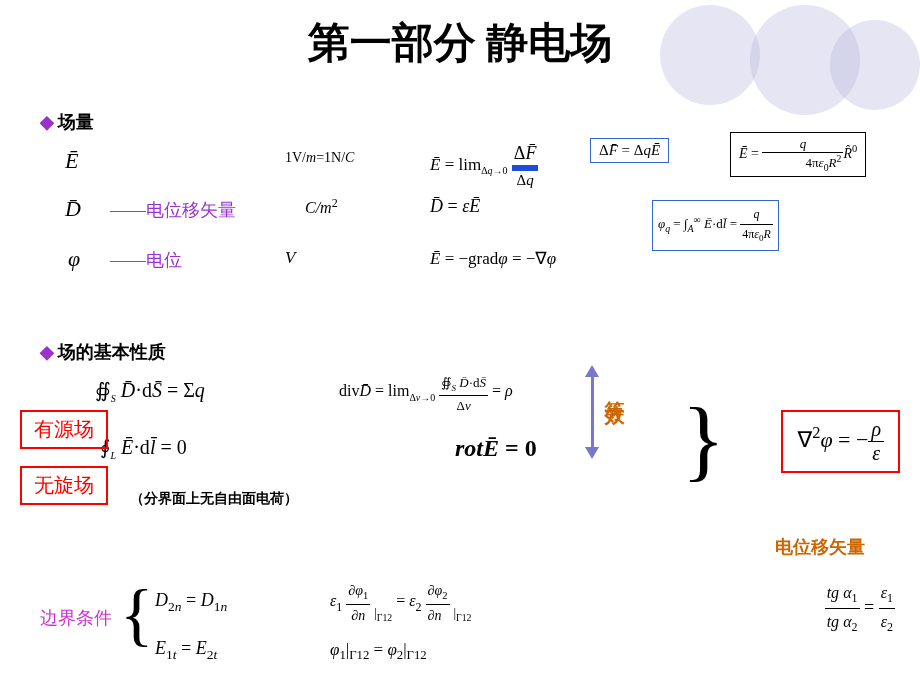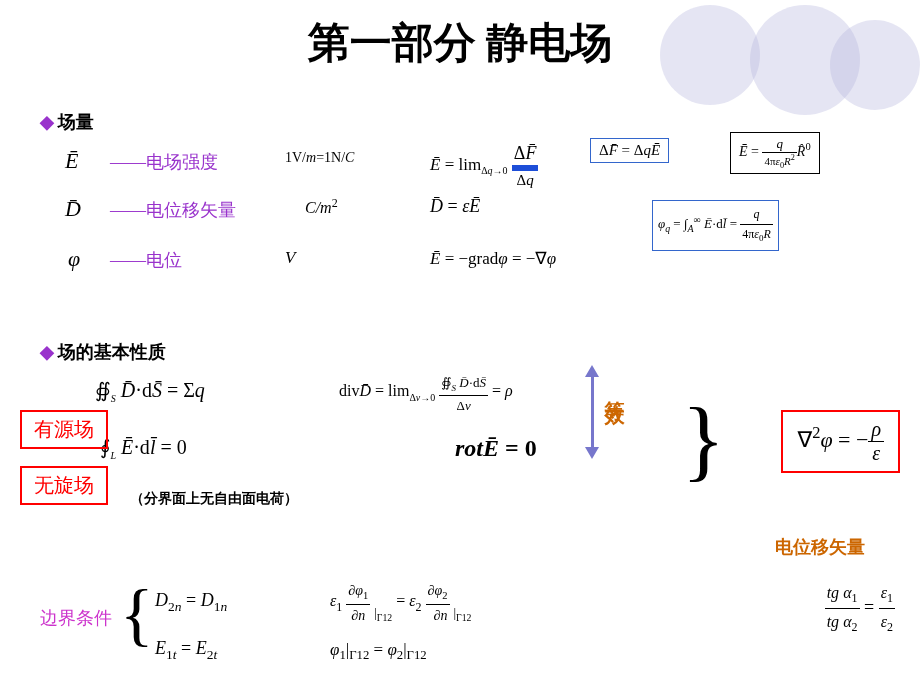--- a/index.html
+++ b/index.html
@@ -130,37 +130,34 @@
     <div class="circle circle-3"></div>
   </div>
 
   <div class="title">第一部分  静电场</div>
 
   <div class="section-header sec1">场量</div>
 
   <div class="math-area" style="top:148px; left:65px; font-size:22px;">
     <i>Ē</i>
   </div>
-  <div class="math-area purple-text" style="top:150px; left:110px;">
-    ——电场强度
-  </div>
   <div class="math-area" style="top:150px; left:285px; font-size:14px;">
     1V/<i>m</i>=1N/<i>C</i>
   </div>
 
   <div class="math-area" style="top:143px; left:430px; font-size:17px; line-height:1.2;">
     <i>Ē</i> = lim<sub style="font-size:10px;">Δ<i>q</i>→0</sub> <span style="display:inline-block; text-align:center; vertical-align:middle;"><span style="display:block; border-bottom:6px solid #1d4ed8; padding:0 2px; font-size:18px;">Δ<i>F̄</i></span><span style="display:block; padding:0 2px; font-size:15px;">Δ<i>q</i></span></span>
   </div>
 
   <div style="position:absolute; top:138px; left:590px; border:1.5px solid #3366cc; padding:3px 8px; font-size:15px;">
     Δ<i>F̄</i> = Δ<i>q</i><i>Ē</i>
   </div>
 
   <div style="position:absolute; top:132px; left:730px; border:1.5px solid #000; padding:3px 8px; font-size:14px;">
-    <i>Ē</i> = <span style="display:inline-block; text-align:center; vertical-align:middle;"><span style="display:block; border-bottom:1px solid #000; padding:0 2px; font-size:13px;"><i>q</i></span><span style="display:block; padding:0 2px; font-size:11px;">4π<i>ε</i><sub>0</sub><i>R</i><sup>2</sup></span></span><i>R̂</i><sup>0</sup>
+    <i>Ē</i> = <span style="display:inline-block; text-align:center; vertical-align:middle;"><span style="display:block; border-bottom:1px solid #000; padding:0 2px; font-size:13px;"><i>q</i></span><span style="display:block; padding:0 2px; font-size:13px;margin-left:41px;">4π<i>ε</i><sub>0</sub><i>R</i><sup>2</sup></span></span><i>R̂</i><sup>0</sup>
   </div>
 
   <div class="math-area" style="top:196px; left:65px; font-size:22px;">
     <i>D̄</i>
   </div>
   <div class="math-area purple-text" style="top:198px; left:110px;">
     ——电位移矢量
   </div>
   <div class="math-area" style="top:196px; left:305px; font-size:16px;">
     <i>C/m</i><sup>2</sup>
@@ -235,21 +232,21 @@
   </div>
 
   <div class="math-area" style="top:638px; left:155px; font-size:18px;">
     <i>E</i><sub>1<i>t</i></sub> = <i>E</i><sub>2<i>t</i></sub>
   </div>
 
   <div class="math-area" style="top:580px; left:330px; font-size:16px; line-height:1.5;">
     <i>ε</i><sub>1</sub> <span style="display:inline-block; text-align:center; vertical-align:middle;"><span style="display:block; border-bottom:1px solid #000; padding:0 2px; font-size:14px;">∂<i>φ</i><sub>1</sub></span><span style="display:block; padding:0 2px; font-size:14px;">∂<i>n</i></span></span>
     <span style="font-size:13px; vertical-align:bottom;">|<sub>Γ12</sub></span>
     = <i>ε</i><sub>2</sub>
-    <span style="display:inline-block; text-align:right; vertical-align:middle;"><span style="display:block; border-bottom:1px solid #000; padding:0 2px; font-size:14px;">∂<i>φ</i><sub>2</sub></span><span style="display:block; padding:0 2px; font-size:14px;">∂<i>n</i></span></span>
+    <span style="display:inline-block; text-align:left; vertical-align:middle;"><span style="display:block; border-bottom:1px solid #000; padding:0 2px; font-size:14px;">∂<i>φ</i><sub>2</sub></span><span style="display:block; padding:0 2px; font-size:14px;">∂<i>n</i></span></span>
     <span style="font-size:13px; vertical-align:bottom;">|<sub>Γ12</sub></span>
   </div>
 
   <div class="math-area" style="top:640px; left:330px; font-size:17px;">
     <i>φ</i><sub>1</sub>|<sub>Γ12</sub> = <i>φ</i><sub>2</sub>|<sub>Γ12</sub>
   </div>
 
   <div class="math-area" style="top:580px; right:25px; font-size:18px; line-height:1.6;">
     <span style="display:inline-block; text-align:center; vertical-align:middle;"><span style="display:block; border-bottom:1px solid #000; padding:0 2px; font-size:16px;"><i>tg</i> <i>α</i><sub>1</sub></span><span style="display:block; padding:0 2px; font-size:16px;"><i>tg</i> <i>α</i><sub>2</sub></span></span>
     =

